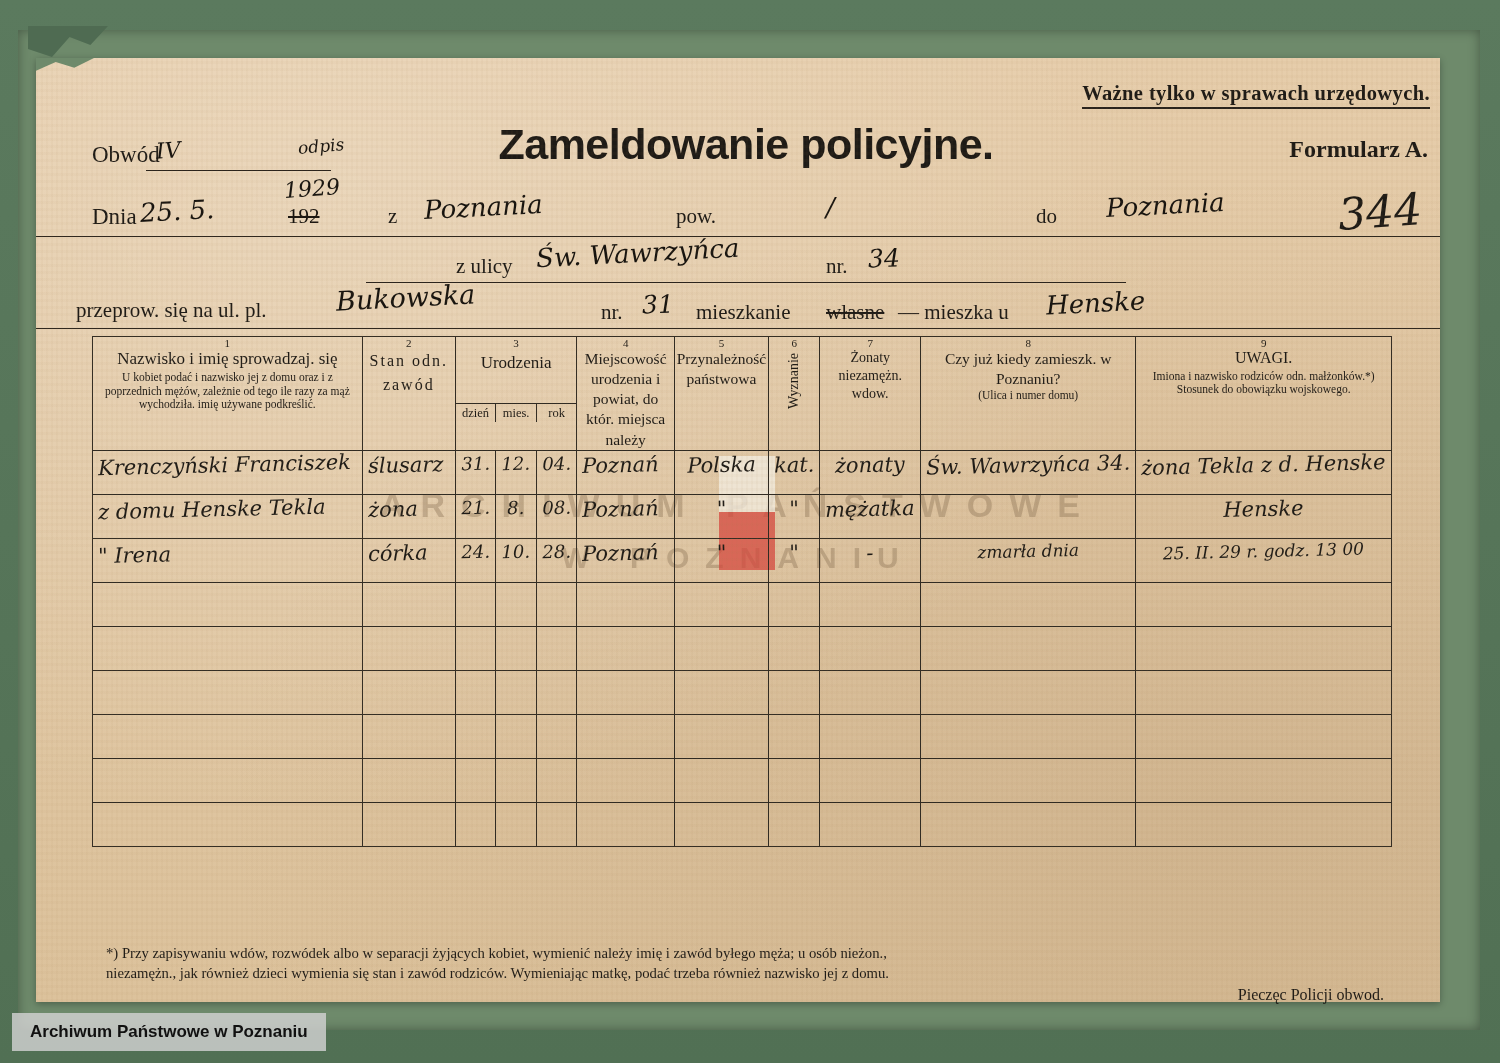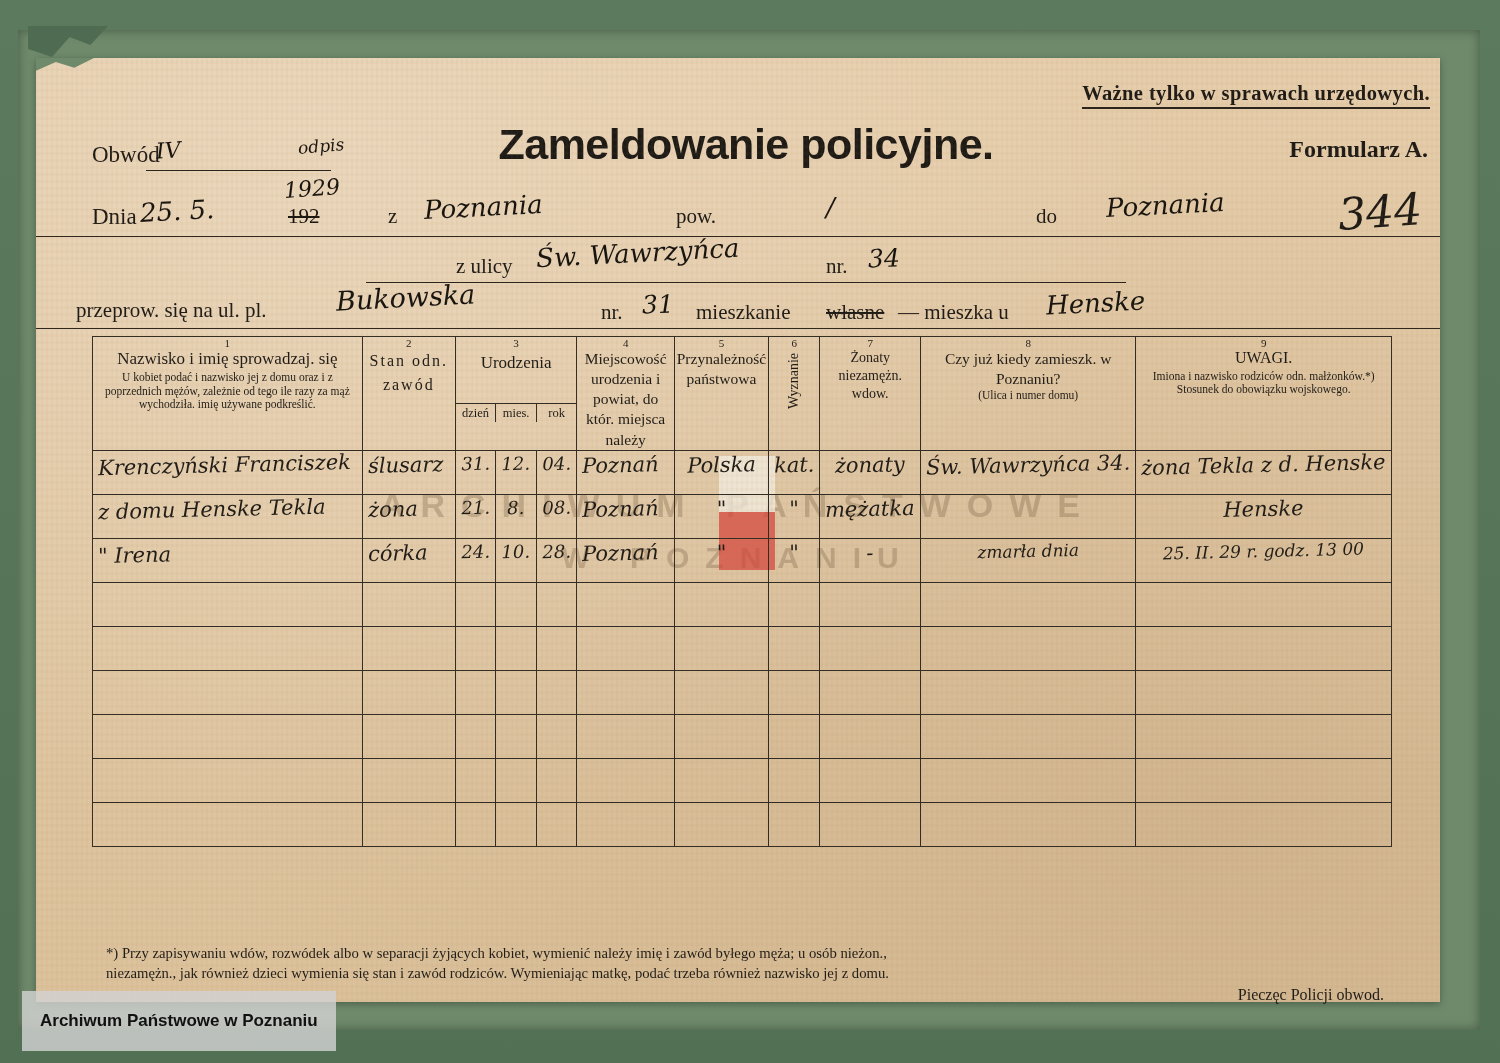--- a/index.html
+++ b/index.html
@@ -66,23 +66,23 @@
 
   
   .wm{position:absolute;left:0;top:0;width:100%;height:100%;pointer-events:none;
      display:flex;flex-direction:column;align-items:center;justify-content:center;
      gap:16px;color:rgba(120,96,70,.33);font-family:"Liberation Sans",sans-serif;
      font-weight:bold;font-size:34px;letter-spacing:16px;}
   .wm div:nth-child(2){font-size:30px;letter-spacing:16px;}
   .flag-top{position:absolute;left:683px;top:398px;width:56px;height:56px;background:rgba(243,237,226,.75);}
   .flag-bot{position:absolute;left:683px;top:454px;width:56px;height:58px;background:rgba(214,67,58,.72);}
 
-  .credit{position:absolute;left:22px;bottom:12px;background:rgba(210,210,210,.82);
+  .credit{position:absolute;left:12px;bottom:12px;background:rgba(210,210,210,.82);
      color:#111;font-family:"Liberation Sans",sans-serif;font-weight:bold;font-size:17px;
-     padding:20px 18px;}
+     padding:9px 18px;}
   .strike{text-decoration:line-through;}
 </style>
 </head>
 <body>
 
 <div id="stage">
   <div class="green-card"></div>
 
   <div class="paper">
 

